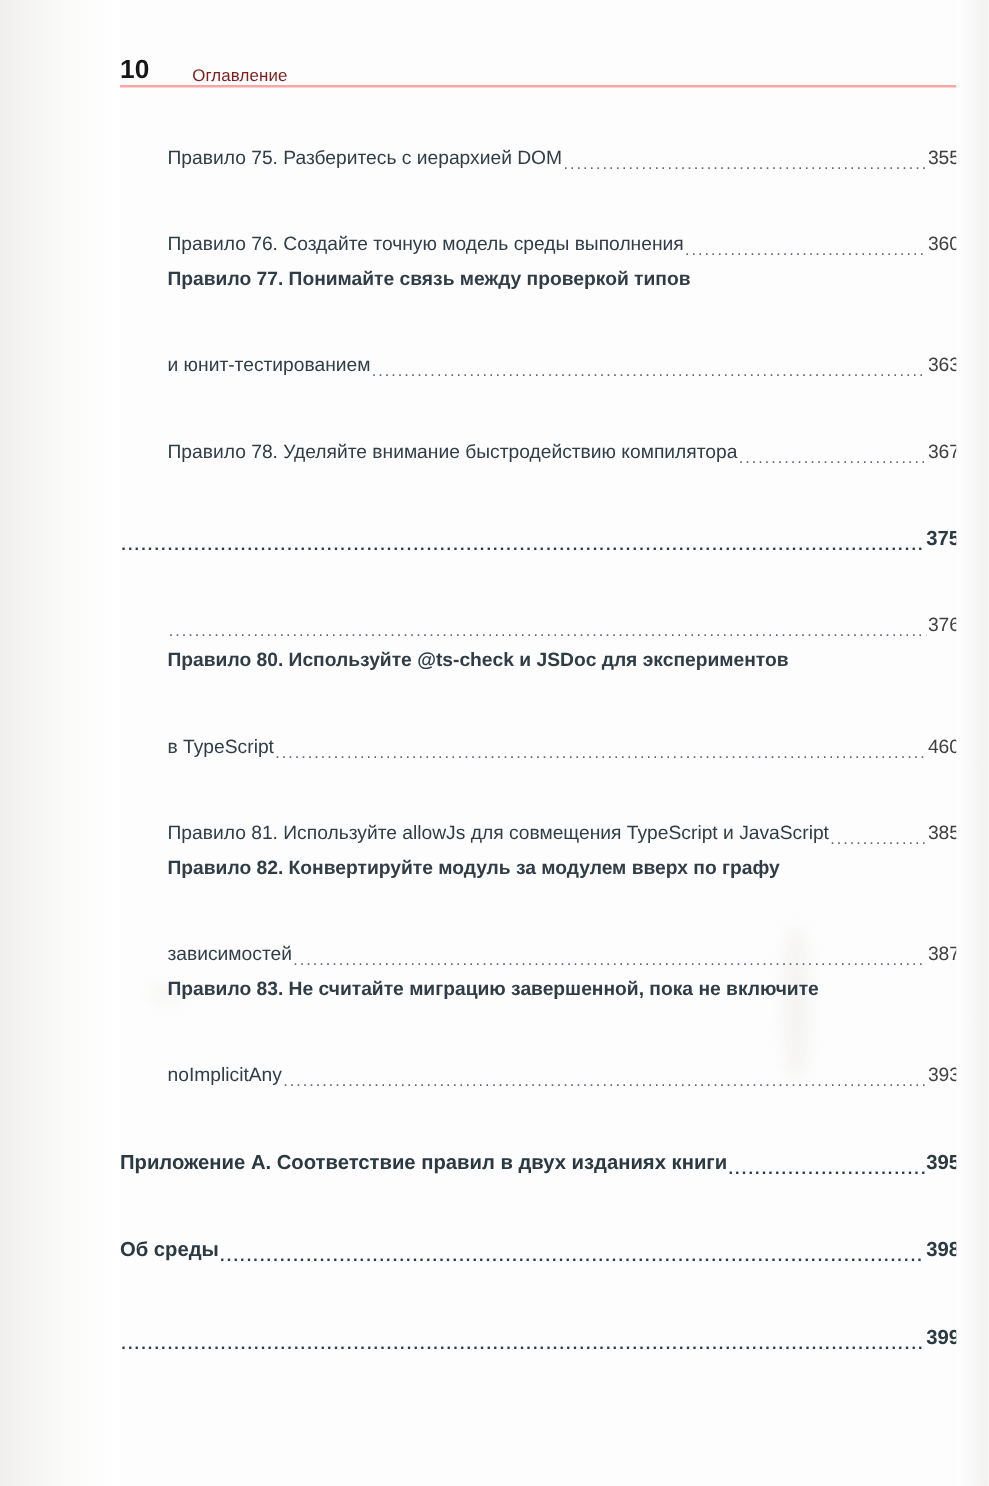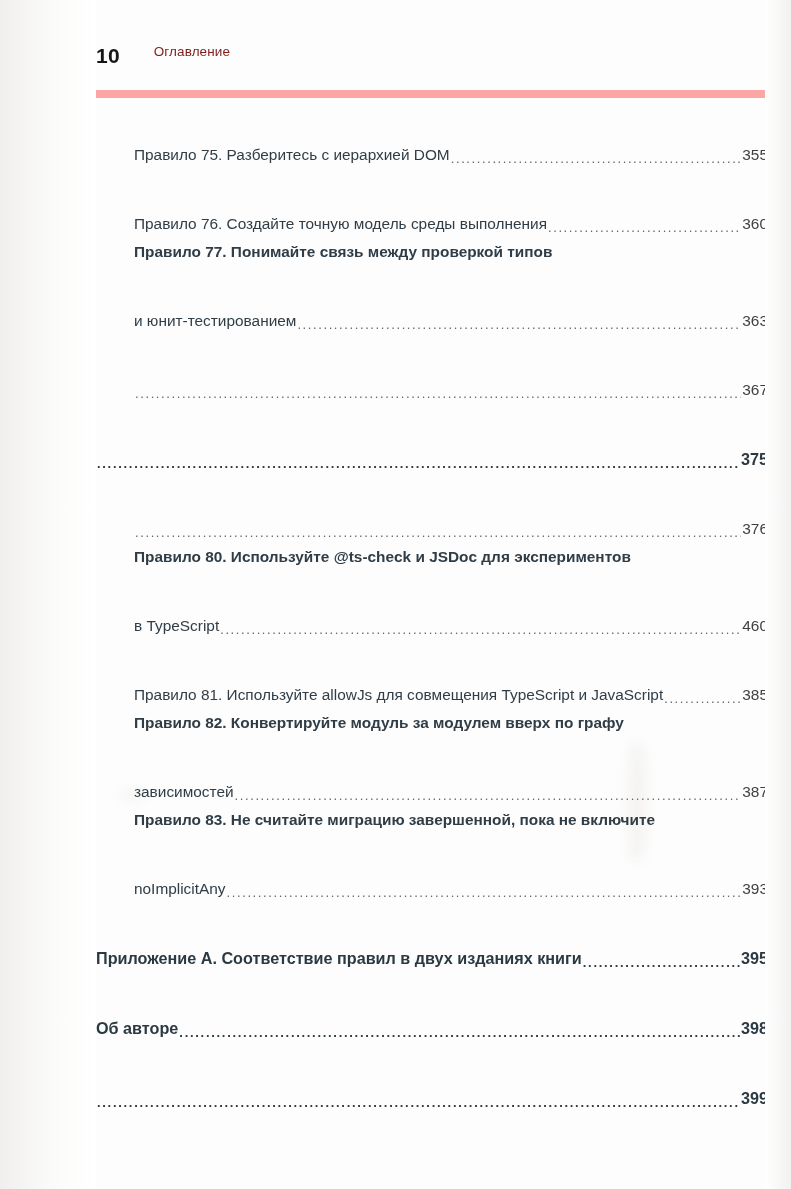--- a/index.html
+++ b/index.html
@@ -36,24 +36,24 @@
   .content {
     position: absolute;
     left: 96px;
     top: 44px;
     width: 672px;
   }
 
   
   .running-head {
     display: flex;
-    align-items: flex-start;
+    align-items: flex-end;
     gap: 34px;
-    padding-bottom: 22px;
-    border-bottom: 8px solid #fca5a5;
+    padding-bottom: 0;
+    border-bottom: 2px solid #fca5a5;
     width: 672px;
   }
   .folio {
     font-size: 21px;
     font-weight: bold;
     color: #161616;
     letter-spacing: 0.2px;
   }
   .head-title {
     font-size: 13.5px;
@@ -176,20 +176,21 @@
         <div class="entry rule">
           <div class="cont">Правило 77. Понимайте связь между проверкой типов</div>
           <div class="line">
             <span class="txt">и юнит-тестированием</span>
             <span class="dots">...........................................................................................................................................................................................................................</span>
             <span class="pg">363</span>
           </div>
         </div>
         <div class="entry rule">
           <div class="line">
+            <span class="txt">Правило 78. Уделяйте внимание быстродействию компилятора</span>
             <span class="dots">...........................................................................................................................................................................................................................</span>
             <span class="pg">367</span>
           </div>
         </div>
         <div class="entry chapter">
           <div class="line">
             <span class="dots">...........................................................................................................................................................................................................................</span>
             <span class="pg">375</span>
           </div>
         </div>
@@ -232,21 +233,21 @@
         </div>
         <div class="entry backmatter">
           <div class="line">
             <span class="txt">Приложение А. Соответствие правил в двух изданиях книги</span>
             <span class="dots">...........................................................................................................................................................................................................................</span>
             <span class="pg">395</span>
           </div>
         </div>
         <div class="entry backmatter">
           <div class="line">
-            <span class="txt">Об авторе</span>
+            <span class="txt">Об среды</span>
             <span class="dots">...........................................................................................................................................................................................................................</span>
             <span class="pg">398</span>
           </div>
         </div>
         <div class="entry backmatter">
           <div class="line">
             <span class="dots">...........................................................................................................................................................................................................................</span>
             <span class="pg">399</span>
           </div>
         </div>

